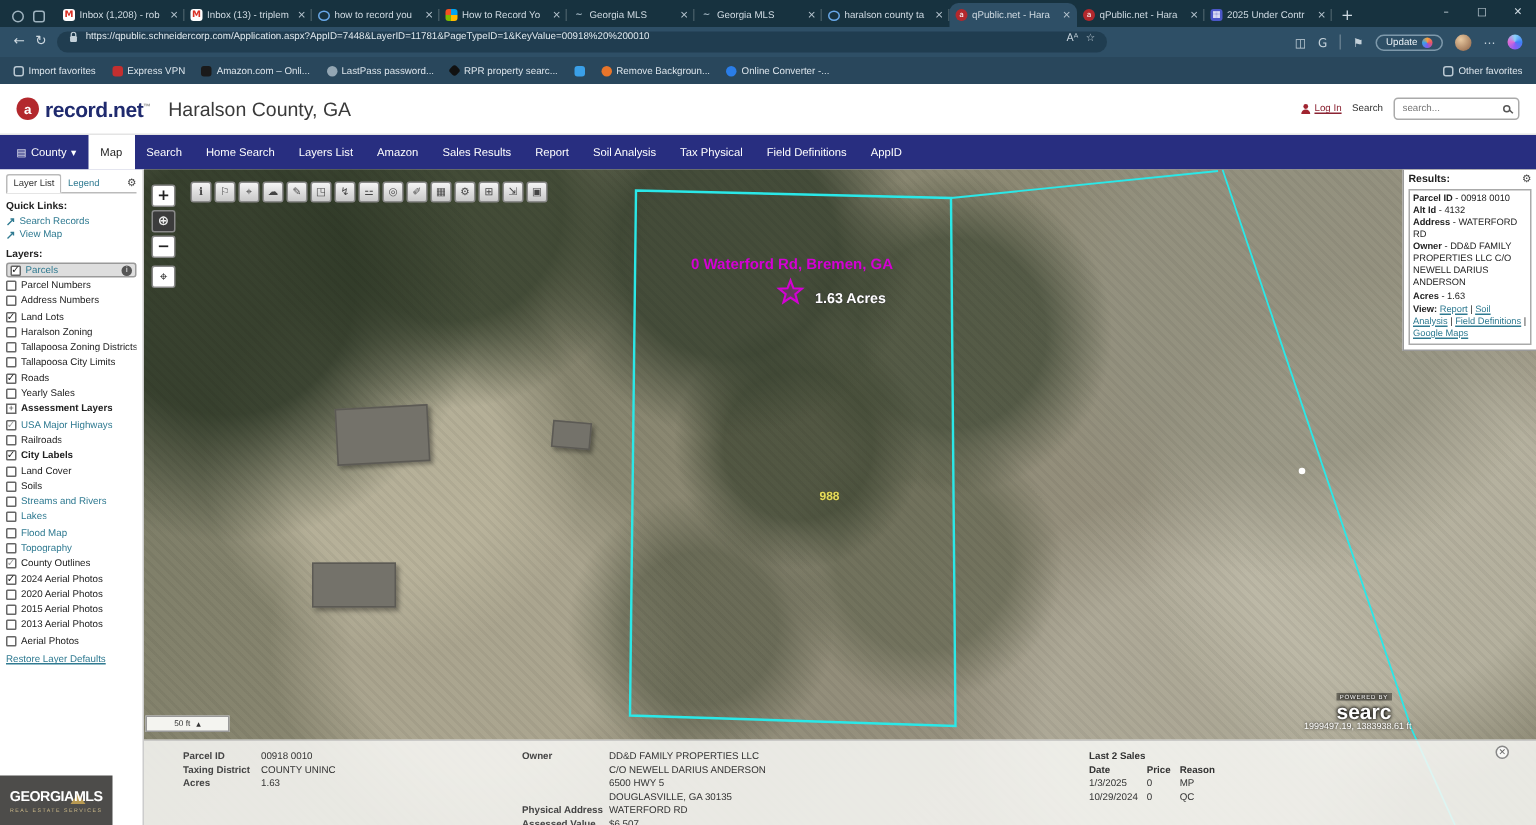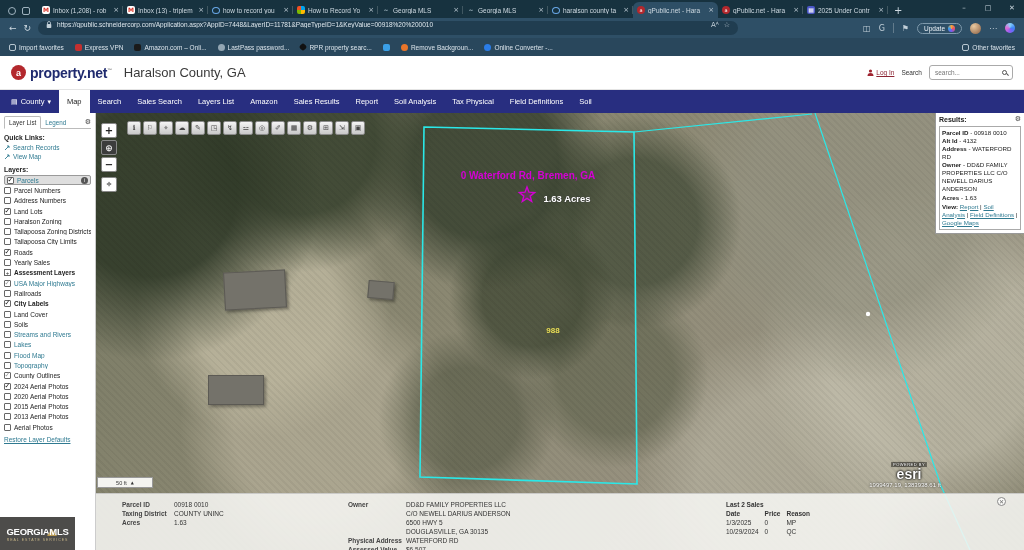--- a/index.html
+++ b/index.html
@@ -297,21 +297,21 @@
       </div>
     </div>
   <div class="other-fav">
     <span class="fi fi-import-favorites"></span>
     <span>Other favorites</span>
   </div>
 </div>
 
 <div id="siteheader">
   <span class="brand-badge">a</span>
-  <span class="brand-name"><span>property.net</span><span class="brand-tm">™</span></span>
+  <span class="brand-name"><span>record.net</span><span class="brand-tm">™</span></span>
   <span class="county-name">Haralson County, GA</span>
   <div class="hdr-right">
     <span class="login-link">
       <svg width="7" height="7" viewBox="0 0 7 7">
           <circle cx="3.5" cy="2" r="1.6" fill="#a02430"></circle>
           <path d="M0.5 7a3 3 0 0 1 6 0z" fill="#a02430"></path>
         </svg>
       <span>Log In</span>
     </span>
     <span class="search-lbl">Search</span>
@@ -328,21 +328,21 @@
       <span>County</span>
       <span class="nav-ic">▾</span>
     </div>
     <div class="nav-item active">
       <span>Map</span>
     </div>
     <div class="nav-item">
       <span>Search</span>
     </div>
     <div class="nav-item">
-      <span>Sales Search</span>
+      <span>Home Search</span>
     </div>
     <div class="nav-item">
       <span>Layers List</span>
     </div>
     <div class="nav-item">
       <span>Amazon</span>
     </div>
     <div class="nav-item">
       <span>Sales Results</span>
     </div>
@@ -352,21 +352,21 @@
     <div class="nav-item">
       <span>Soil Analysis</span>
     </div>
     <div class="nav-item">
       <span>Tax Physical</span>
     </div>
     <div class="nav-item">
       <span>Field Definitions</span>
     </div>
     <div class="nav-item">
-      <span>Soil</span>
+      <span>AppID</span>
     </div>
   </div>
 
 <div id="sidebar">
   <div class="sb-tabs">
     <span class="sb-tab active">Layer List</span>
     <span class="sb-tab">Legend</span>
     <span class="sb-gear ico">⚙</span>
   </div>
   <div class="sb-title">Quick Links:</div>
@@ -536,21 +536,21 @@
       <div class="mt-btn">⇲</div>
       <div class="mt-btn">▣</div>
     </div>
 
   <div class="scale-box">
     <span>50 ft</span>
     <span class="ico" style="font-size:4px;">▲</span>
   </div>
   <div class="esri-block">
     <div class="esri-pb">POWERED BY</div>
-    <div class="esri-name">esri</div>
+    <div class="esri-name">searc</div>
   </div>
   <div class="coords">1999497.19, 1383938.61 ft</div>
 
   <div id="results-panel">
     <div class="res-title">Results:</div>
     <span class="res-gear ico">⚙</span>
     <div class="res-box">
       <div id="res-fields">
           <div><b>Parcel ID</b> - 00918 0010</div>
           <div><b>Alt Id</b> - 4132</div>

